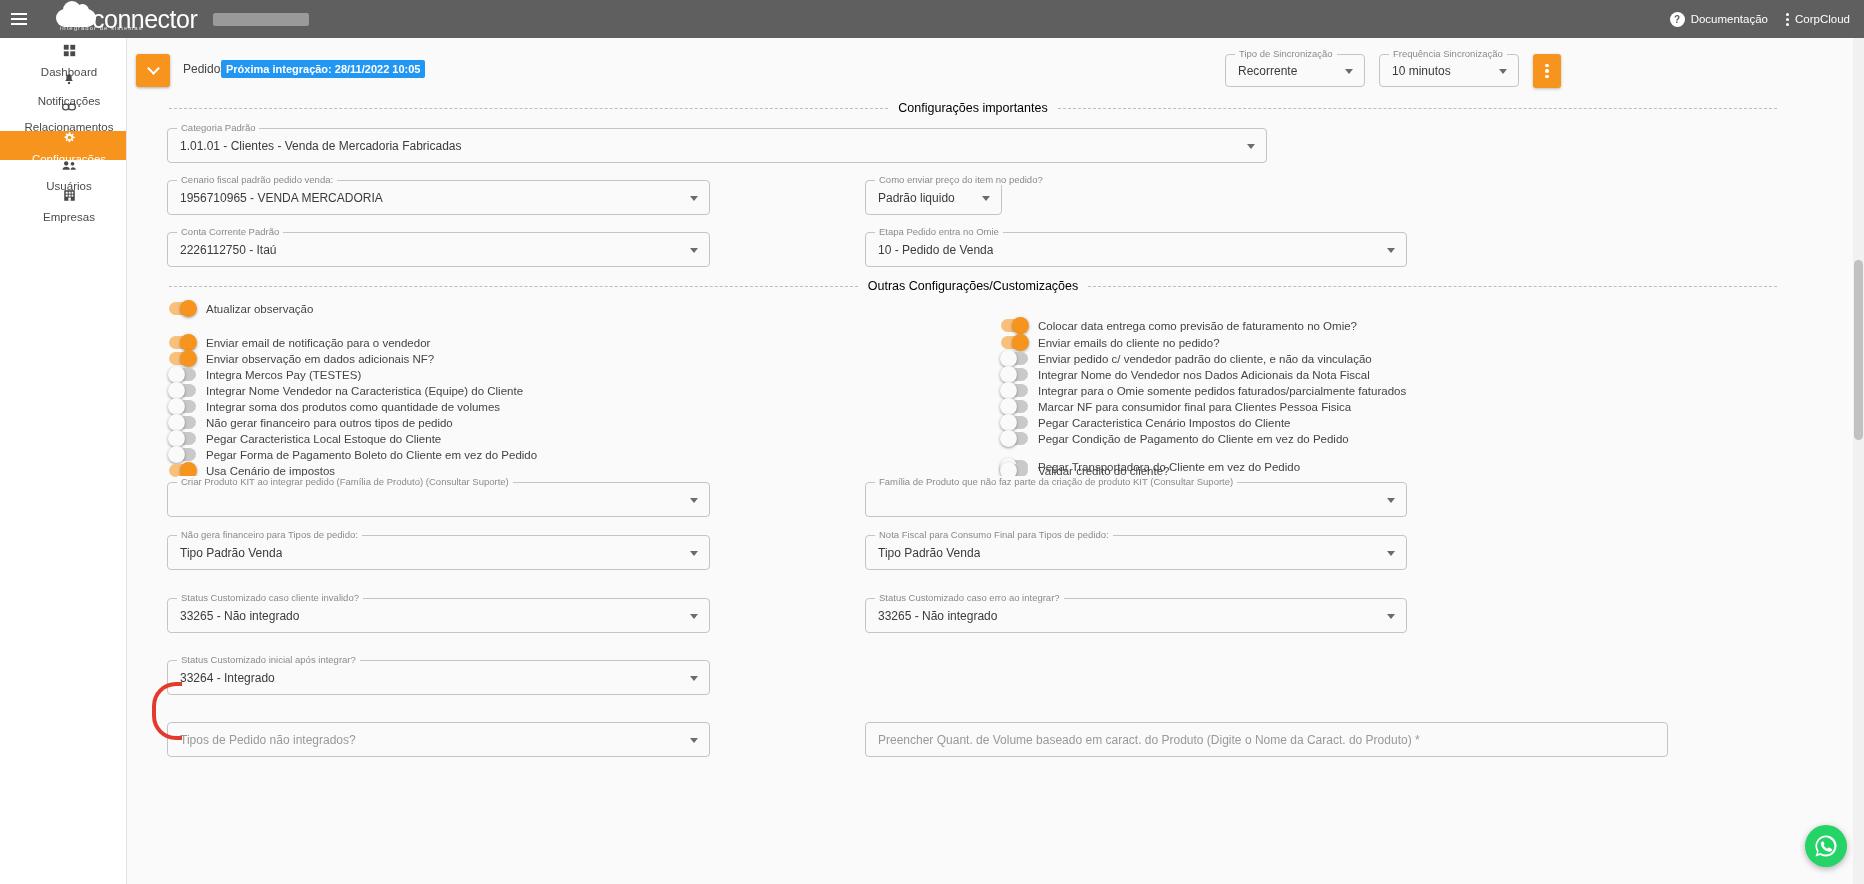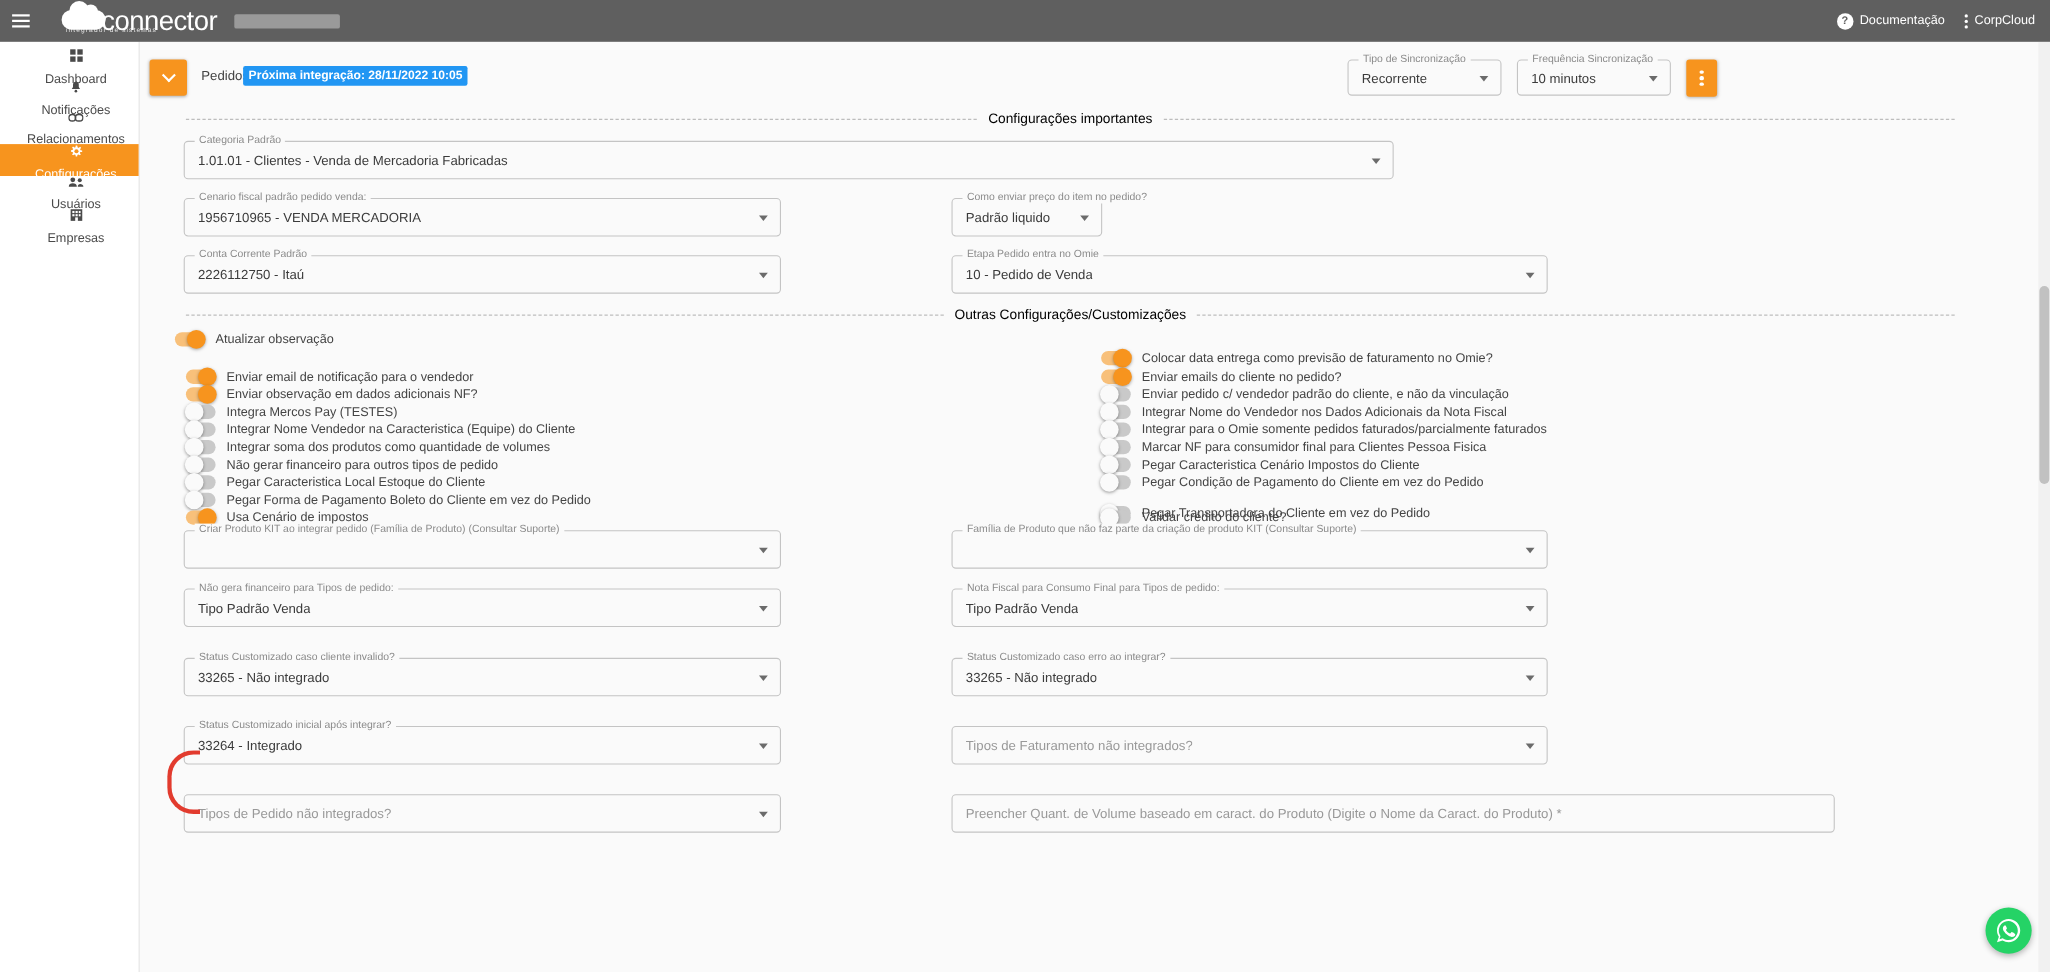--- a/index.html
+++ b/index.html
@@ -315,21 +315,21 @@
     <span class="val">10 - Pedido de Venda</span>
     <span class="arrow"></span>
   </div>
 
   <div class="sec" style="top:241px;">
     <span class="line"></span>
     <span class="txt">Outras Configurações/Customizações</span>
     <span class="line"></span>
   </div>
 
-  <div class="tgl-row" style="left:32px; top:264px;">
+  <div class="tgl-row" style="left:42px; top:264px;">
     <span class="tgl on">
         <i></i>
       </span>
     <span class="tgl-label">Atualizar observação</span>
   </div>
 
   <div class="tgl-row" style="left:42px; top:298px;">
     <span class="tgl on">
         <i></i>
       </span>
@@ -474,24 +474,20 @@
   </div>
   <div class="field-outlined" style="left:738px; top:560px; width:542px; height:35px;">
     <span class="lg">Status Customizado caso erro ao integrar?</span>
     <span class="val">33265 - Não integrado</span>
     <span class="arrow"></span>
   </div>
 
   <div class="field-outlined" style="left:40px; top:622px; width:543px; height:35px;">
     <span class="lg">Status Customizado inicial após integrar?</span>
     <span class="val">33264 - Integrado</span>
-    <span class="arrow"></span>
-  </div>
-  <div class="field-outlined" style="left:738px; top:622px; width:542px; height:35px;">
-    <span class="val ph">Tipos de Faturamento não integrados?</span>
     <span class="arrow"></span>
   </div>
 
   <div class="field-outlined" style="left:40px; top:684px; width:543px; height:35px;">
     <span class="val ph">Tipos de Pedido não integrados?</span>
     <span class="arrow"></span>
   </div>
   <div class="field-outlined" style="left:738px; top:684px; width:803px; height:35px;">
     <span class="val ph">Preencher Quant. de Volume baseado em caract. do Produto (Digite o Nome da Caract. do Produto) *</span>
   </div>

